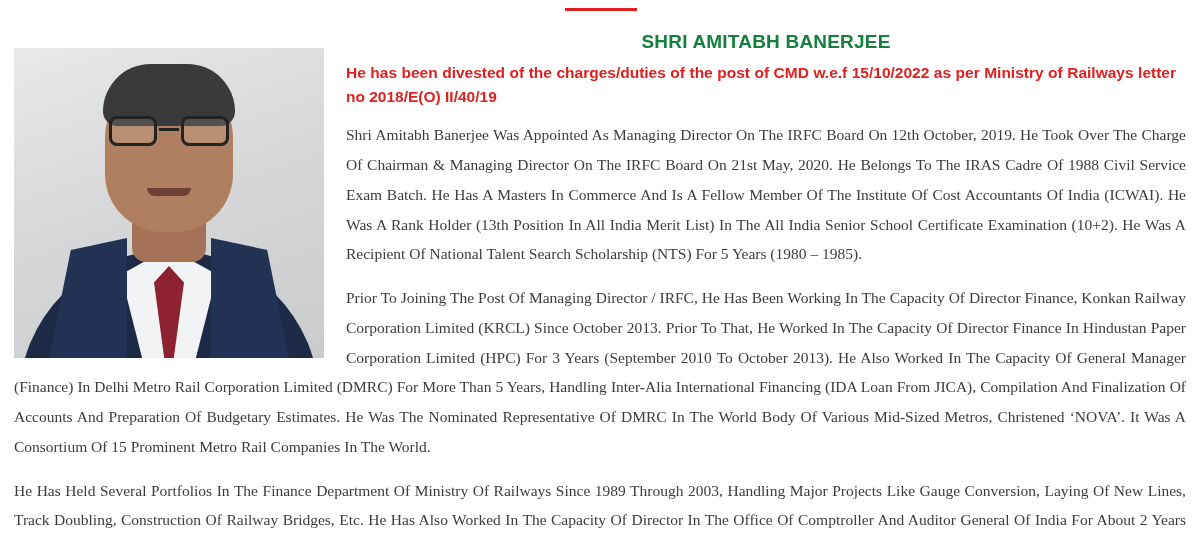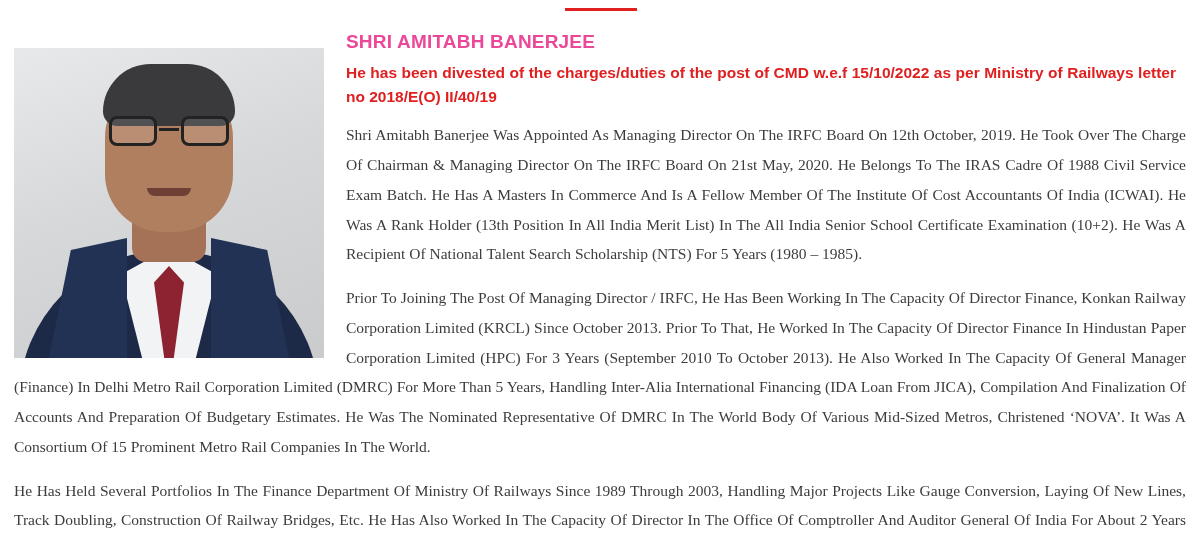--- a/index.html
+++ b/index.html
@@ -155,26 +155,27 @@
     position: absolute;
     left: 50%;
     bottom: 162px;
     transform: translateX(-50%);
     width: 44px;
     height: 8px;
     background: #6e3f35;
     border-radius: 0 0 22px 22px;
   }
   .name {
-    color: #ec4899;
+    color: #15803d;
     font-size: 19px;
     font-weight: bold;
     letter-spacing: 0.2px;
     margin: 16px 0 6px 0;
     line-height: 1.3;
+    text-align: center;
   }
   .notice {
     color: #e02020;
     font-size: 15.5px;
     font-weight: bold;
     line-height: 1.6;
     margin: 0 10px 10px 0;
     text-align: justify;
   }
   p.body-text {

